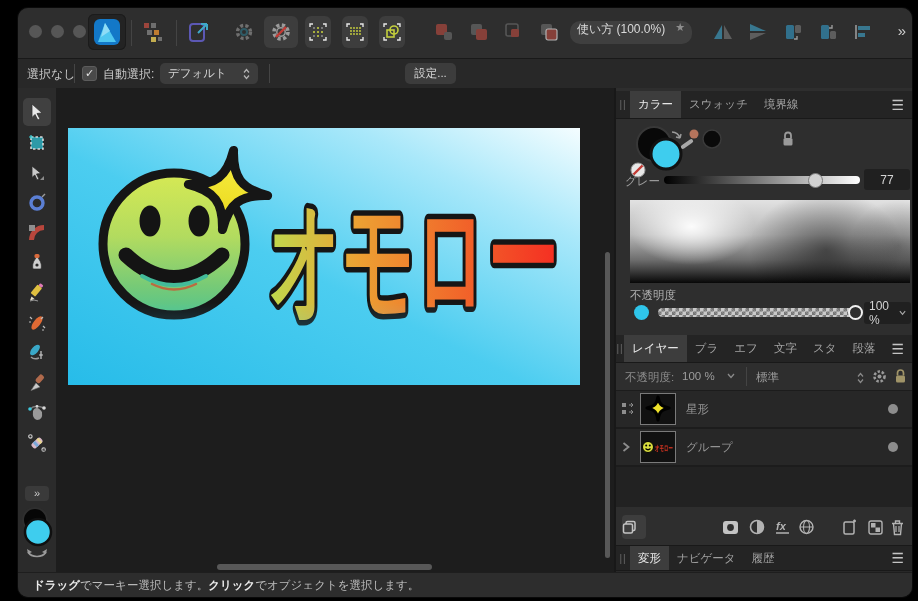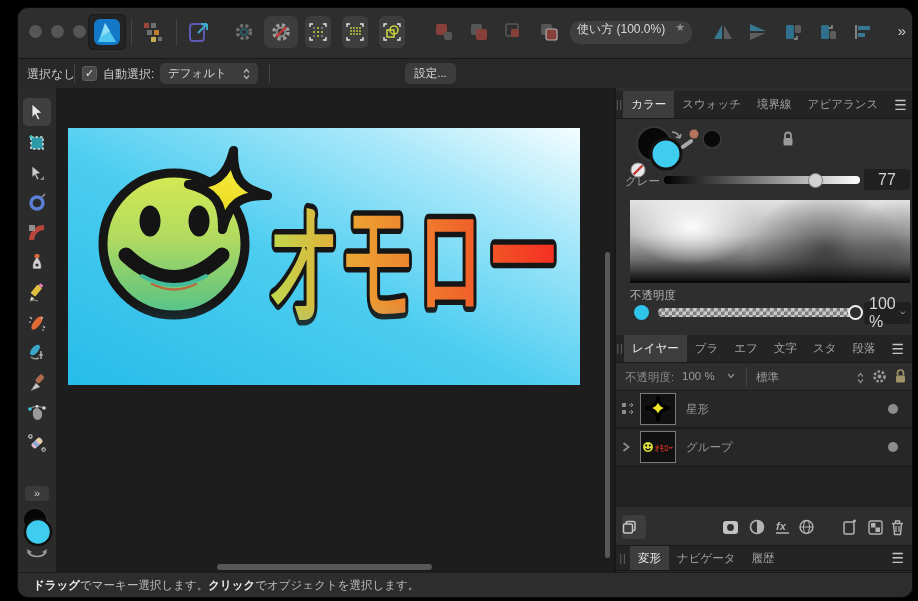--- a/index.html
+++ b/index.html
@@ -39,21 +39,21 @@
   .scrollthumb{position:absolute;background:#585858;border-radius:3px;}
   
   #rightpanel{position:absolute;left:596px;top:80px;width:298px;bottom:24px;background:#2e2e2e;border-left:2px solid #181818;box-sizing:border-box;}
   .tabbar{position:absolute;left:0;right:0;height:27px;background:#242424;border-bottom:1px solid #191919;
     display:flex;align-items:stretch;font-size:11.5px;color:#a2a2a2;}
   .grip{width:14px;display:flex;align-items:center;justify-content:center;color:#6a6a6a;font-size:10px;letter-spacing:1px;}
   .tab{display:flex;align-items:center;padding:0 8px;white-space:nowrap;}
   .tab.sel{background:#3d3d3d;color:#ececec;}
   .menuicon{margin-left:auto;padding:0 8px;display:flex;align-items:center;color:#c4c4c4;font-size:14px;}
   .plabel{font-size:11.5px;color:#9d9d9d;}
-  .valuebox{position:absolute;background:#202020;border-radius:3px;color:#d5d5d5;font-size:16px;
+  .valuebox{position:absolute;background:#202020;border-radius:3px;color:#d5d5d5;font-size:12px;
     display:flex;align-items:center;justify-content:center;}
   .thumbdot{position:absolute;width:15px;height:15px;border-radius:50%;}
   
   .lrow{position:absolute;left:0;right:0;height:36px;background:#272727;border-bottom:2px solid #1c1c1c;padding-left:44px;}
   .lthumb{position:absolute;left:24px;top:2px;width:36px;height:32px;background:#111;border:1px solid #7a7a7a;box-sizing:border-box;
     display:flex;align-items:center;justify-content:center;overflow:hidden;}
   .lname{position:absolute;left:70px;top:11px;font-size:11.5px;color:#969696;}
   .ldot{position:absolute;right:14px;top:13px;width:10px;height:10px;border-radius:50%;background:#8d8d8d;}
   .lbadge{position:absolute;left:5px;top:11px;}
   
@@ -394,21 +394,20 @@
     <div class="scrollthumb" style="left:549px;top:164px;width:5px;height:306px"></div>
   </div>
 
   <div id="rightpanel">
 
     <div class="tabbar" style="top:3px">
       <div class="grip">||</div>
       <div class="tab sel">カラー</div>
       <div class="tab">スウォッチ</div>
       <div class="tab">境界線</div>
-      <div class="tab">アピアランス</div>
       <div class="menuicon">☰</div>
     </div>
 
     <div class="abs" style="left:0;top:30px;right:0;height:217px">
       <svg class="abs" style="left:8px;top:2px" width="70" height="60" viewBox="0 0 70 60">
         <circle cx="30" cy="24" r="17" fill="#080808" stroke="#383838" stroke-width="2"></circle>
         <circle cx="42" cy="34" r="15" fill="#3ecdee" stroke="#121212" stroke-width="3"></circle>
         <path d="M48 12 a9 9 0 0 1 8 6 M56 18 l1-4 M56 18 l-4-1" stroke="#9a9a9a" stroke-width="1.5" fill="none"></path>
         <g>
           <circle cx="14" cy="50" r="7" fill="#e8e8e8" stroke="#999" stroke-width="1"></circle>

